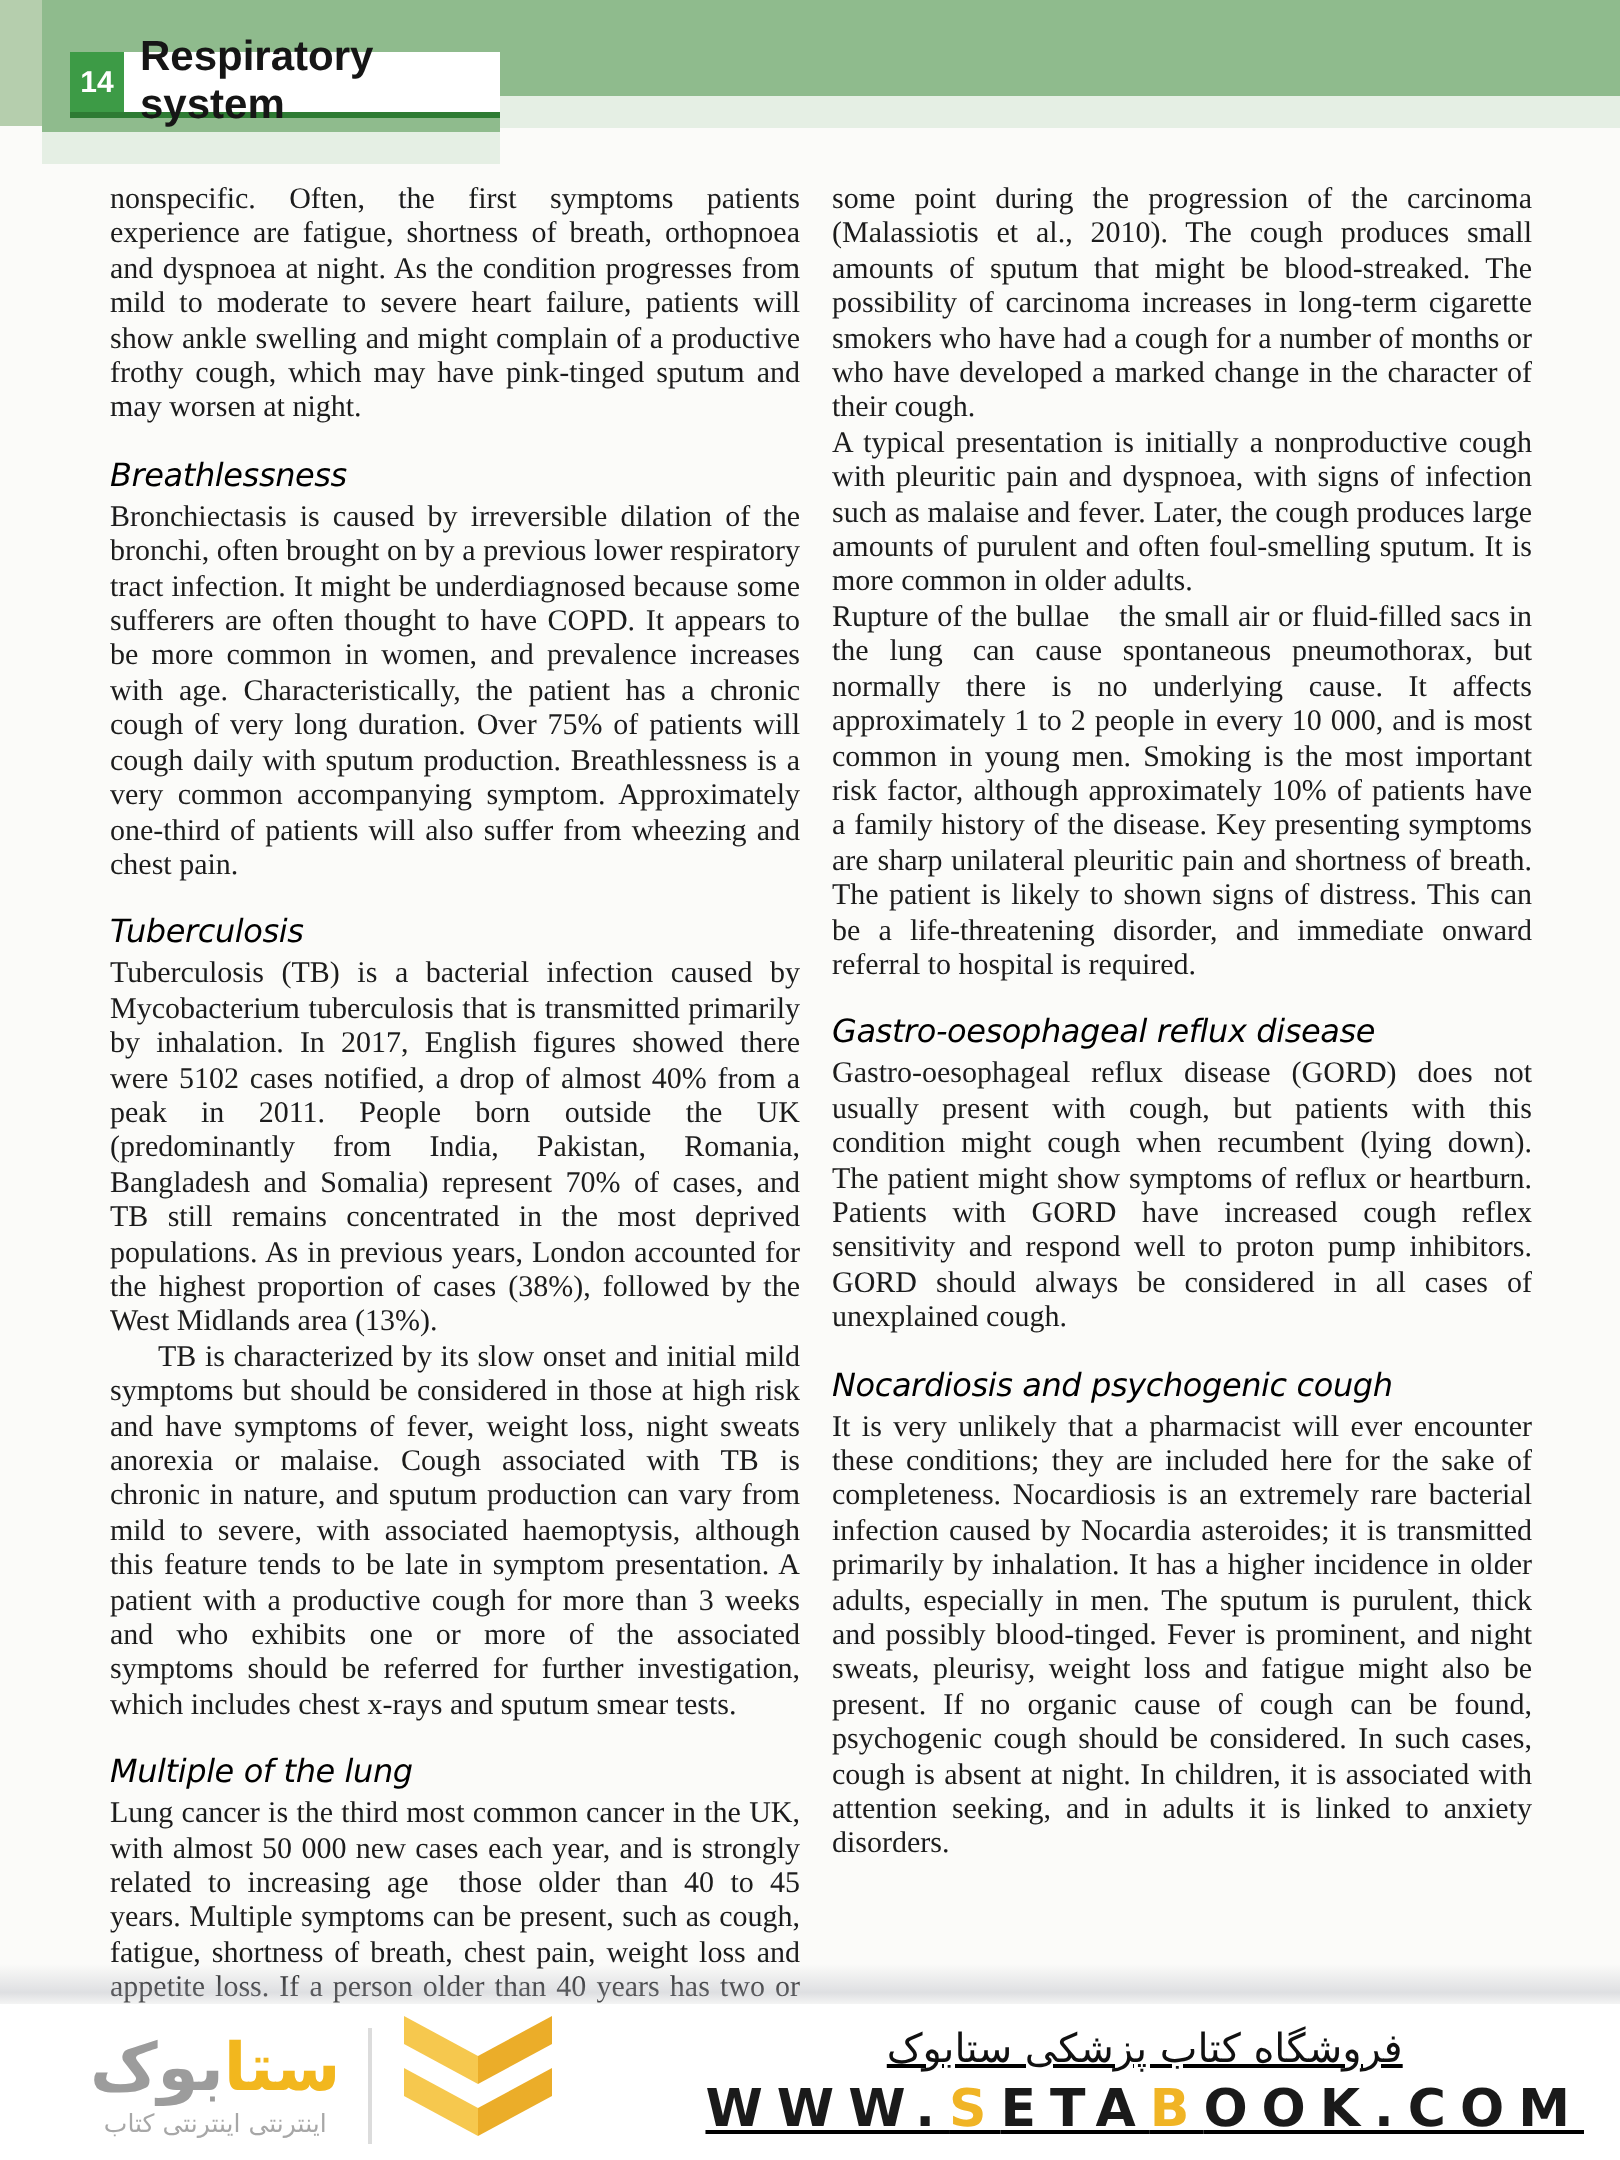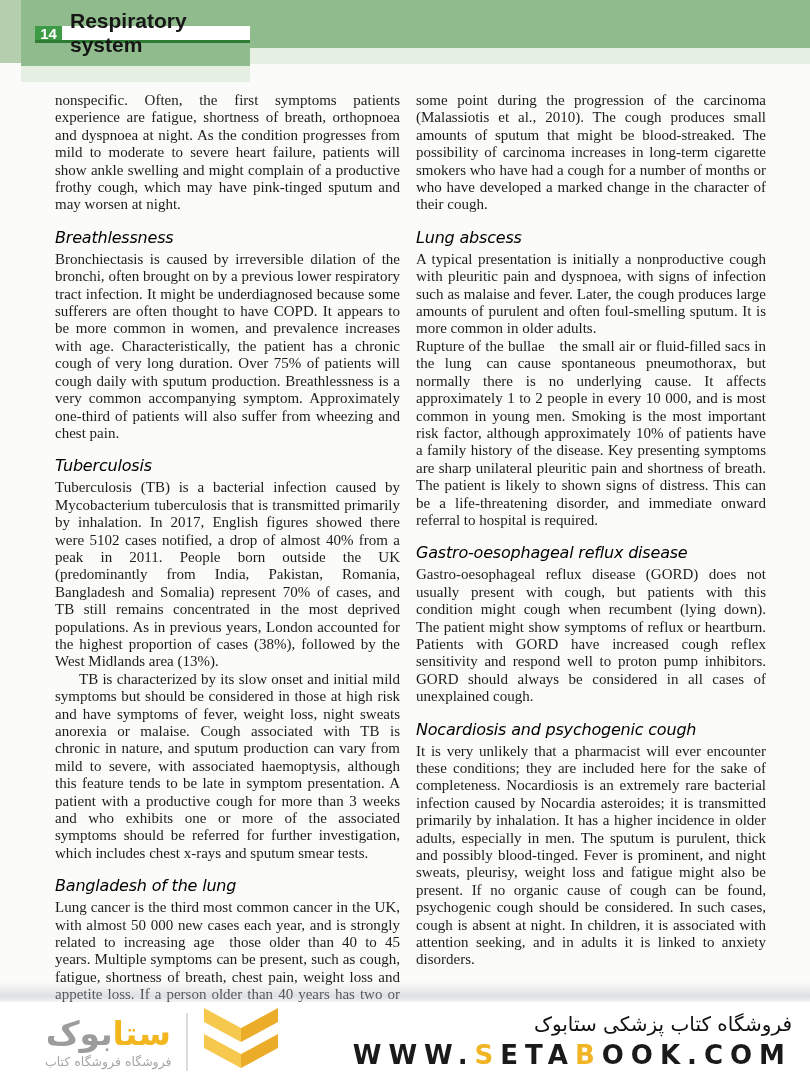--- a/index.html
+++ b/index.html
@@ -9,21 +9,21 @@
   }
   .scan-page{position:absolute;left:0;top:0;width:810px;height:1002px;background:#FBFBF9;}
 
   
   .band{position:absolute;left:0;top:0;width:810px;height:48px;background:#8FBB8D;}
   .band-ext{position:absolute;left:21px;top:0;width:229px;height:66px;background:#8FBB8D;}
   .band-corner{position:absolute;left:0;top:0;width:21px;height:63px;background:#B5CEAD;}
   .strip{position:absolute;left:21px;top:48px;width:789px;height:16px;background:#E5EFE4;}
   .strip-left{position:absolute;left:21px;top:66px;width:229px;height:16px;background:#E5EFE4;}
   .chapter-tab{
-    position:absolute;left:35px;top:26px;width:215px;height:17px;background:#ffffff;
+    position:absolute;left:35px;top:26px;width:215px;height:33px;background:#ffffff;
     border-bottom:3px solid #2E7B33;display:flex;box-sizing:border-box;
   }
   .chapter-num{
     width:27px;background:#3D9B46;color:#ffffff;display:flex;align-items:center;justify-content:center;
     font-family:"Liberation Sans",sans-serif;font-weight:bold;font-size:15px;
   }
   .chapter-title{
     flex:1;display:flex;align-items:center;padding-left:8px;color:#161616;
     font-family:"Liberation Sans",sans-serif;font-weight:bold;font-size:21px;
   }
@@ -56,21 +56,21 @@
   .logo-text{display:flex;flex-direction:column;align-items:center;direction:rtl;}
   .logo-wordmark{
     font-family:"DejaVu Sans",sans-serif;font-weight:bold;font-size:33px;line-height:36px;direction:rtl;
   }
   .wm-gold{color:#F2B71E;}
   .wm-gray{color:#9C9C9C;}
   .logo-caption{
     font-family:"DejaVu Sans",sans-serif;font-size:12.5px;color:#A7A7A7;direction:rtl;margin-top:2px;
   }
   .logo-divider{width:2px;height:58px;background:#DCDCDC;}
-  .footer-right{position:absolute;right:18px;top:8px;}
+  .footer-right{position:absolute;right:18px;top:8px;text-align:center;text-decoration:underline;}
   .store-tagline{
     font-family:"DejaVu Sans",sans-serif;font-size:20px;color:#111111;direction:rtl;line-height:28px;
   }
   .website-url{
     font-family:"DejaVu Sans",sans-serif;font-weight:bold;font-size:26px;letter-spacing:7px;
     color:#1a1a1a;line-height:34px;white-space:nowrap;
   }
   .website-url .yellow{color:#F0B425;}
 </style>
 </head>
@@ -89,42 +89,41 @@
 </div>
 
 <div class="article">
   <div class="col col-left" id="col-left">
       <p><span>nonspecific. Often, the first symptoms patients experience are fatigue, shortness of breath, orthopnoea and dyspnoea at night. As the condition progresses from mild to moderate to severe heart failure, patients will show ankle swelling and might complain of a productive frothy cough, which may have pink-tinged sputum and may worsen at night.</span></p>
       <h3><span>Breathlessness</span></h3>
       <p><span>Bronchiectasis is caused by irreversible dilation of the bronchi, often brought on by a previous lower respiratory tract infection. It might be underdiagnosed because some sufferers are often thought to have COPD. It appears to be more common in women, and prevalence increases with age. Characteristically, the patient has a chronic cough of very long duration. Over 75% of patients will cough daily with sputum production. Breathlessness is a very common accompanying symptom. Approximately one-third of patients will also suffer from wheezing and chest pain.</span></p>
       <h3><span>Tuberculosis</span></h3>
       <p><span>Tuberculosis (TB) is a bacterial infection caused by </span><span class="it">Mycobacterium tuberculosis</span><span> that is transmitted primarily by inhalation. In 2017, English figures showed there were 5102 cases notified, a drop of almost 40% from a peak in 2011. People born outside the UK (predominantly from India, Pakistan, Romania, Bangladesh and Somalia) represent 70% of cases, and TB still remains concentrated in the most deprived populations. As in previous years, London accounted for the highest proportion of cases (38%), followed by the West Midlands area (13%).</span></p>
       <p class="indent"><span>TB is characterized by its slow onset and initial mild symptoms but should be considered in those at high risk and have symptoms of fever, weight loss, night sweats anorexia or malaise. Cough associated with TB is chronic in nature, and sputum production can vary from mild to severe, with associated haemoptysis, although this feature tends to be late in symptom presentation. A patient with a productive cough for more than 3 weeks and who exhibits one or more of the associated symptoms should be referred for further investigation, which includes chest x-rays and sputum smear tests.</span></p>
-      <h3><span>Bangladesh of the lung</span></h3>
+      <h3><span>Multiple of the lung</span></h3>
       <p><span>Lung cancer is the third most common cancer in the UK, with almost 50 000 new cases each year, and is strongly related to increasing age those older than 40 to 45 years. Multiple symptoms can be present, such as cough, fatigue, shortness of breath, chest pain, weight loss and appetite loss. If a person older than 40 years has two or more of these symptoms, he or she needs to be referred to the GP for a chest x-ray. Cough is common, reportedly affecting 47% to 86% of patients at</span></p>
     </div>
   <div class="col col-right" id="col-right">
       <p><span>some point during the progression of the carcinoma (Malassiotis et al., 2010). The cough produces small amounts of sputum that might be blood-streaked. The possibility of carcinoma increases in long-term cigarette smokers who have had a cough for a number of months or who have developed a marked change in the character of their cough.</span></p>
-      <h3><span>Lung abscess</span></h3>
       <p><span>A typical presentation is initially a nonproductive cough with pleuritic pain and dyspnoea, with signs of infection such as malaise and fever. Later, the cough produces large amounts of purulent and often foul-smelling sputum. It is more common in older adults.</span></p>
       <p><span>Rupture of the bullae the small air or fluid-filled sacs in the lung can cause spontaneous pneumothorax, but normally there is no underlying cause. It affects approximately 1 to 2 people in every 10 000, and is most common in young men. Smoking is the most important risk factor, although approximately 10% of patients have a family history of the disease. Key presenting symptoms are sharp unilateral pleuritic pain and shortness of breath. The patient is likely to shown signs of distress. This can be a life-threatening disorder, and immediate onward referral to hospital is required.</span></p>
       <h3><span>Gastro-oesophageal reflux disease</span></h3>
       <p><span>Gastro-oesophageal reflux disease (GORD) does not usually present with cough, but patients with this condition might cough when recumbent (lying down). The patient might show symptoms of reflux or heartburn. Patients with GORD have increased cough reflex sensitivity and respond well to proton pump inhibitors. GORD should always be considered in all cases of unexplained cough.</span></p>
       <h3><span>Nocardiosis and psychogenic cough</span></h3>
       <p><span>It is very unlikely that a pharmacist will ever encounter these conditions; they are included here for the sake of completeness. Nocardiosis is an extremely rare bacterial infection caused by </span><span class="it">Nocardia asteroides;</span><span> it is transmitted primarily by inhalation. It has a higher incidence in older adults, especially in men. The sputum is purulent, thick and possibly blood-tinged. Fever is prominent, and night sweats, pleurisy, weight loss and fatigue might also be present. If no organic cause of cough can be found, psychogenic cough should be considered. In such cases, cough is absent at night. In children, it is associated with attention seeking, and in adults it is linked to anxiety disorders.</span></p>
     </div>
 </div>
 
 <div class="scan-shadow"></div>
 
 <div class="footer">
   <div class="footer-left">
     <div class="logo-text">
       <div class="logo-wordmark"><span class="wm-gold">ستا</span><span class="wm-gray">بوک</span></div>
-      <div class="logo-caption">فروشگاه فروشگاه کتاب</div>
+      <div class="logo-caption">اینترنتی اینترنتی کتاب</div>
     </div>
     <div class="logo-divider"></div>
     <span>
       <svg width="78" height="64" viewBox="0 0 78 64">
         <polygon points="2,0 39,20 39,34 2,14" fill="#F6C84E"></polygon>
         <polygon points="39,20 76,0 76,14 39,34" fill="#EBAD29"></polygon>
         <polygon points="2,26 39,46 39,60 2,40" fill="#F6C84E"></polygon>
         <polygon points="39,46 76,26 76,40 39,60" fill="#EBAD29"></polygon>
       </svg>
     </span>

